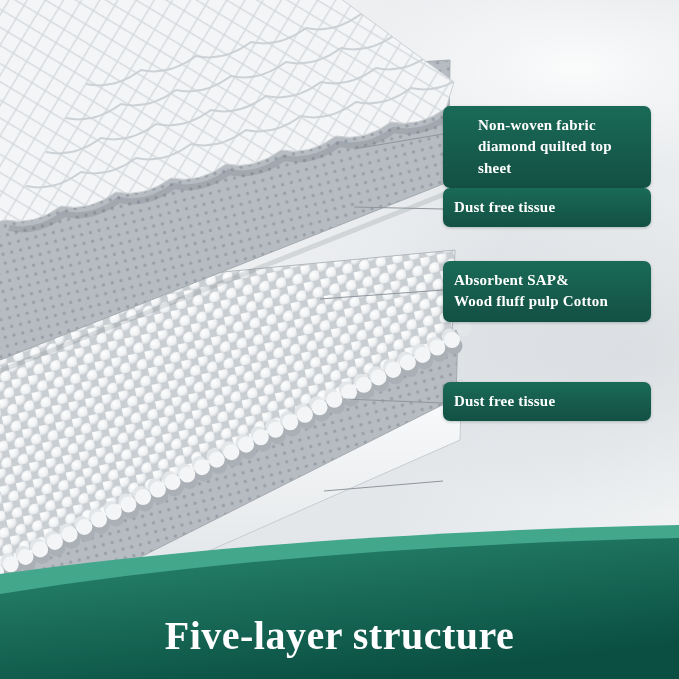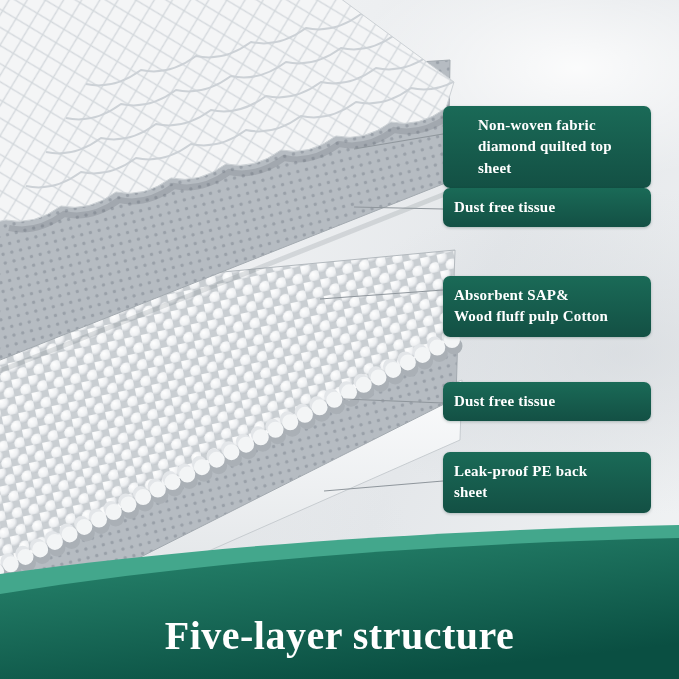--- a/index.html
+++ b/index.html
@@ -17,21 +17,21 @@
   }
   svg.layers{position:absolute;left:0;top:0;}
   .callout{
     position:absolute;left:443px;width:208px;box-sizing:border-box;
     background:linear-gradient(180deg,#1a6a57,#135044);
     border-radius:7px;color:#fff;padding:9px 11px;
     font-size:15px;font-weight:600;line-height:1.42;
     white-space:pre-line;letter-spacing:.2px;
     box-shadow:0 1px 3px rgba(0,40,30,.25);
   }
-  .c1{top:106px;padding-left:35px;} .c2{top:188px;} .c3{top:276px;} .c4{top:382px;} .c5{top:452px;}
+  .c1{top:106px;padding-left:35px;} .c2{top:188px;} .c3{top:261px;} .c4{top:382px;} .c5{top:452px;}
   .banner-title{
     position:absolute;left:0;right:0;top:612px;text-align:center;
     color:#fff;font-size:40px;font-weight:700;letter-spacing:.5px;
   }
 </style>
 </head>
 <body>
 
 <div class="stage">
   <div class="bg-folds"></div>
@@ -124,17 +124,15 @@
       <path d="M0,594 C210,560 450,543 679,538 L679,679 L0,679 Z" fill="url(#bannerG)"></path>
     </g>
   </svg>
 
   <div class="callout c1">Non-woven fabric
 diamond quilted top sheet</div>
   <div class="callout c2">Dust free tissue</div>
   <div class="callout c3">Absorbent SAP&amp;
 Wood fluff pulp Cotton</div>
   <div class="callout c4">Dust free tissue</div>
-  <div class="callout c5">Leak-proof PE back
-sheet</div>
 
   <div class="banner-title">Five-layer structure</div>
 </div>
 
 </body></html>

